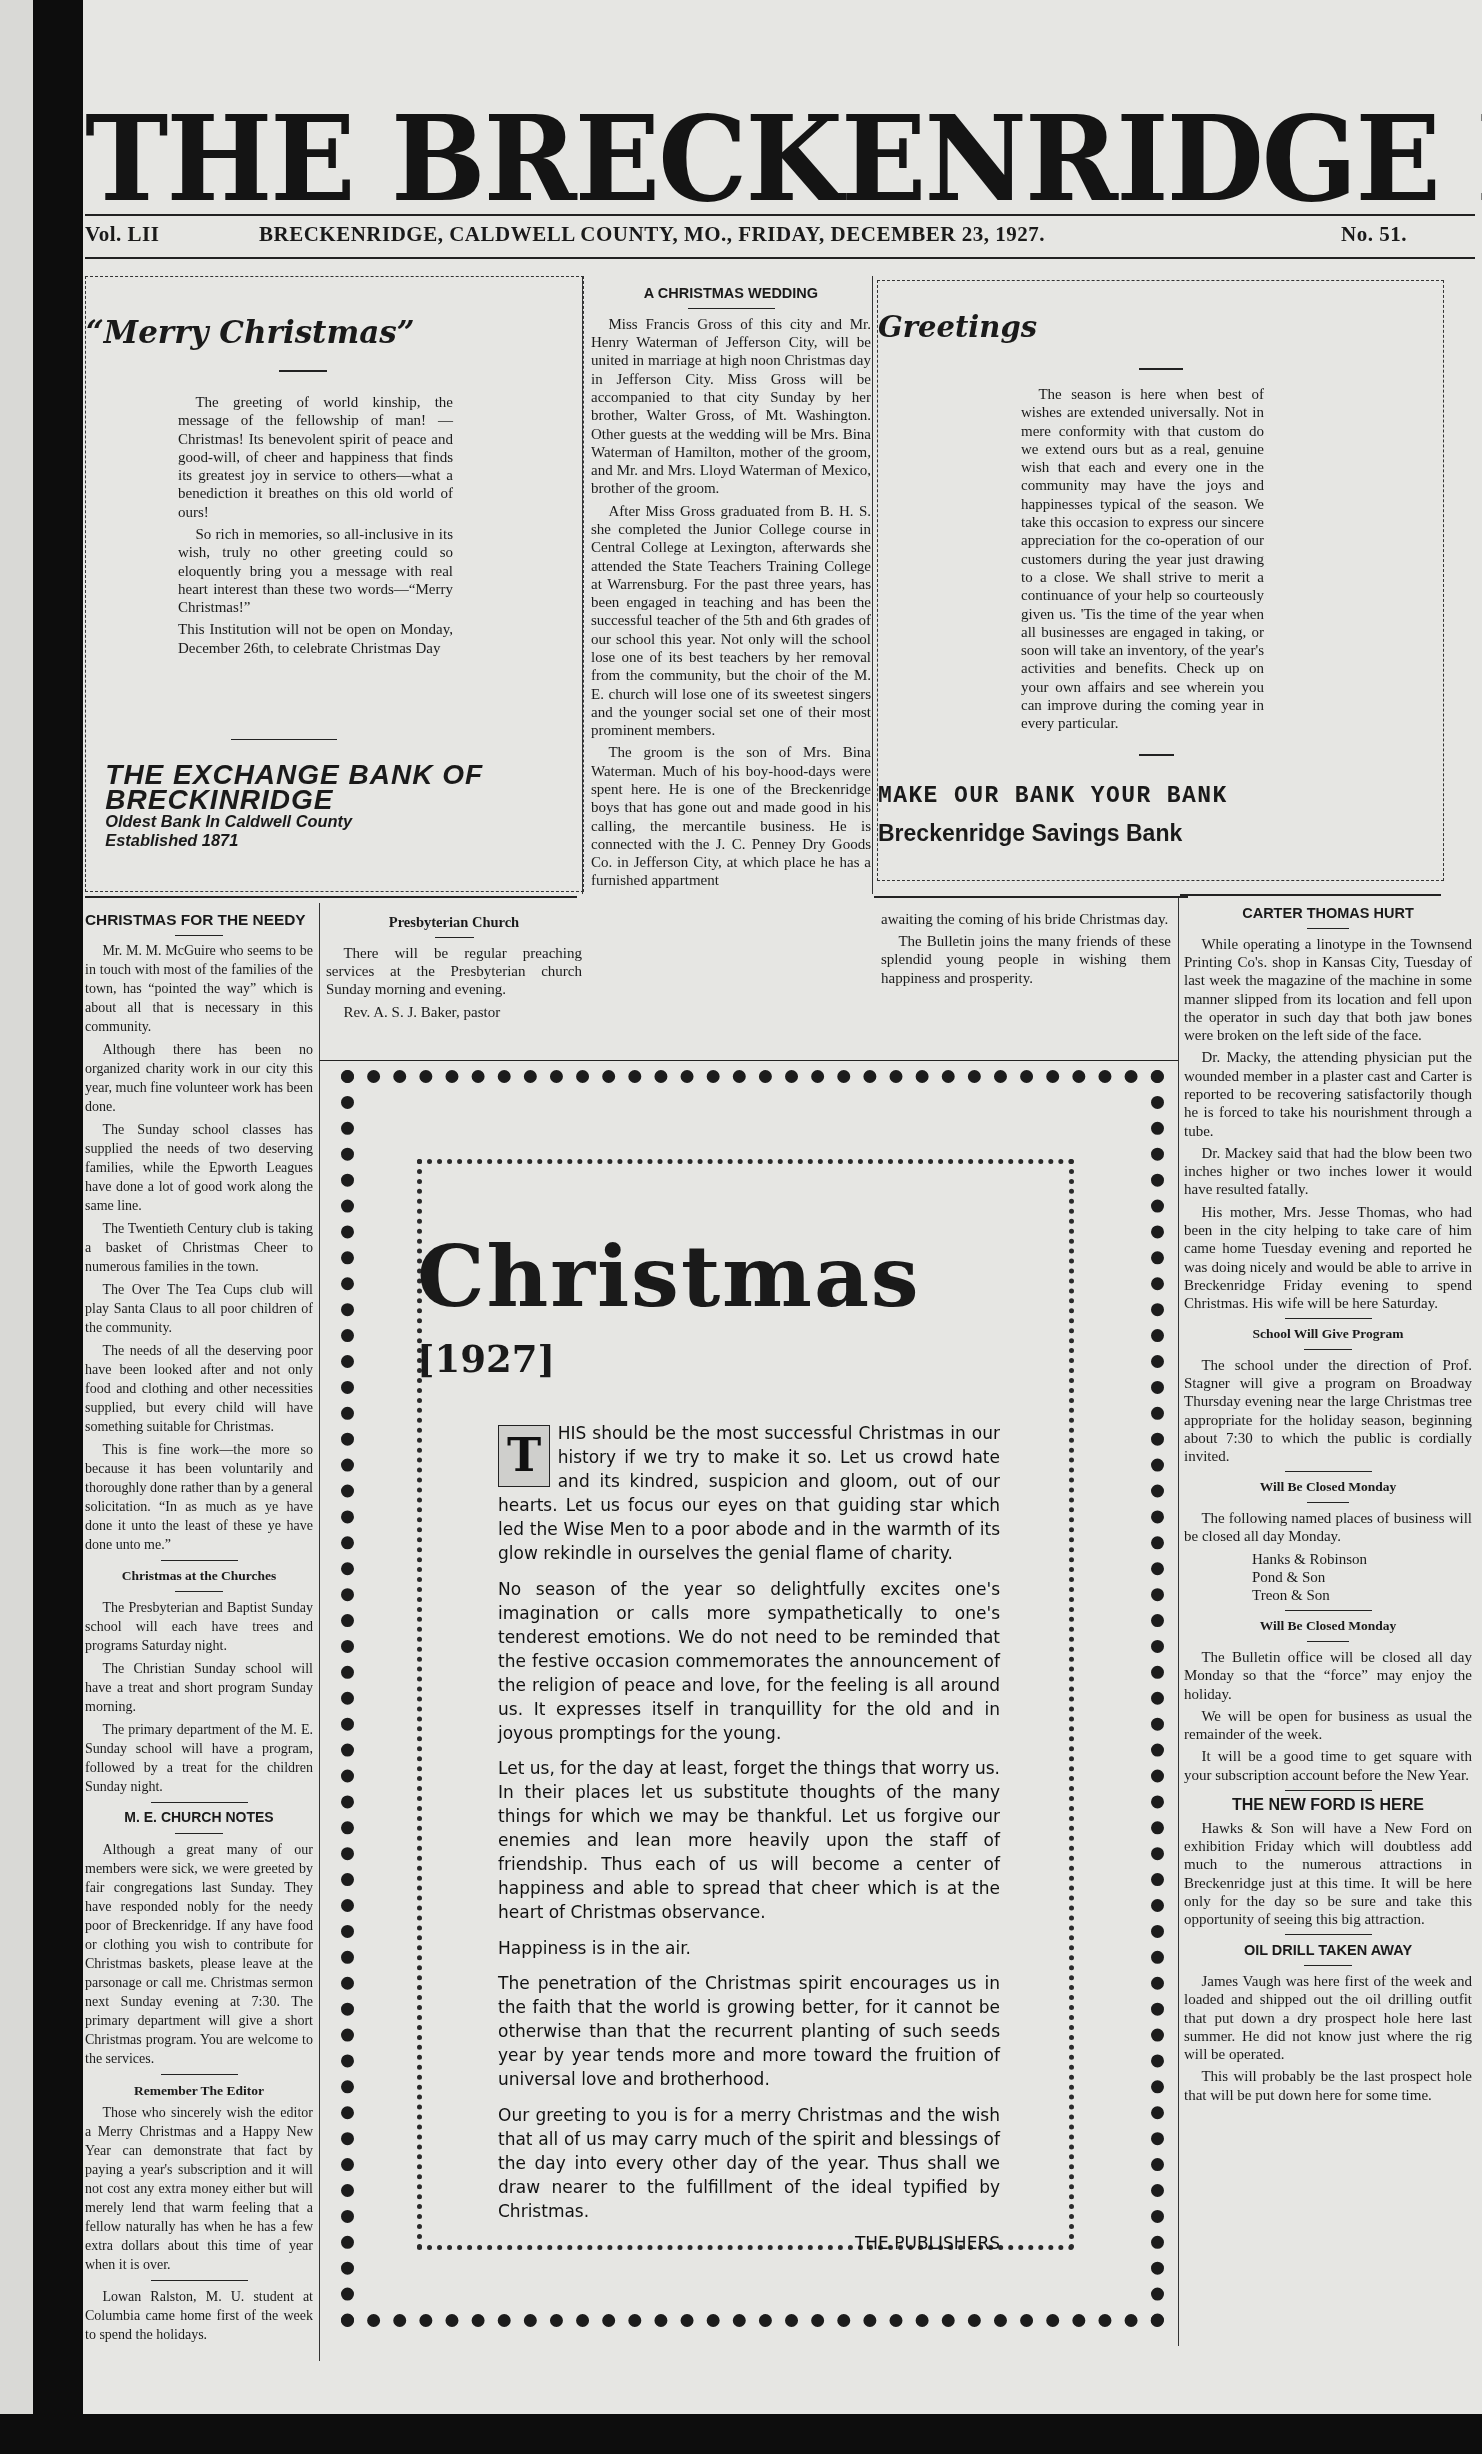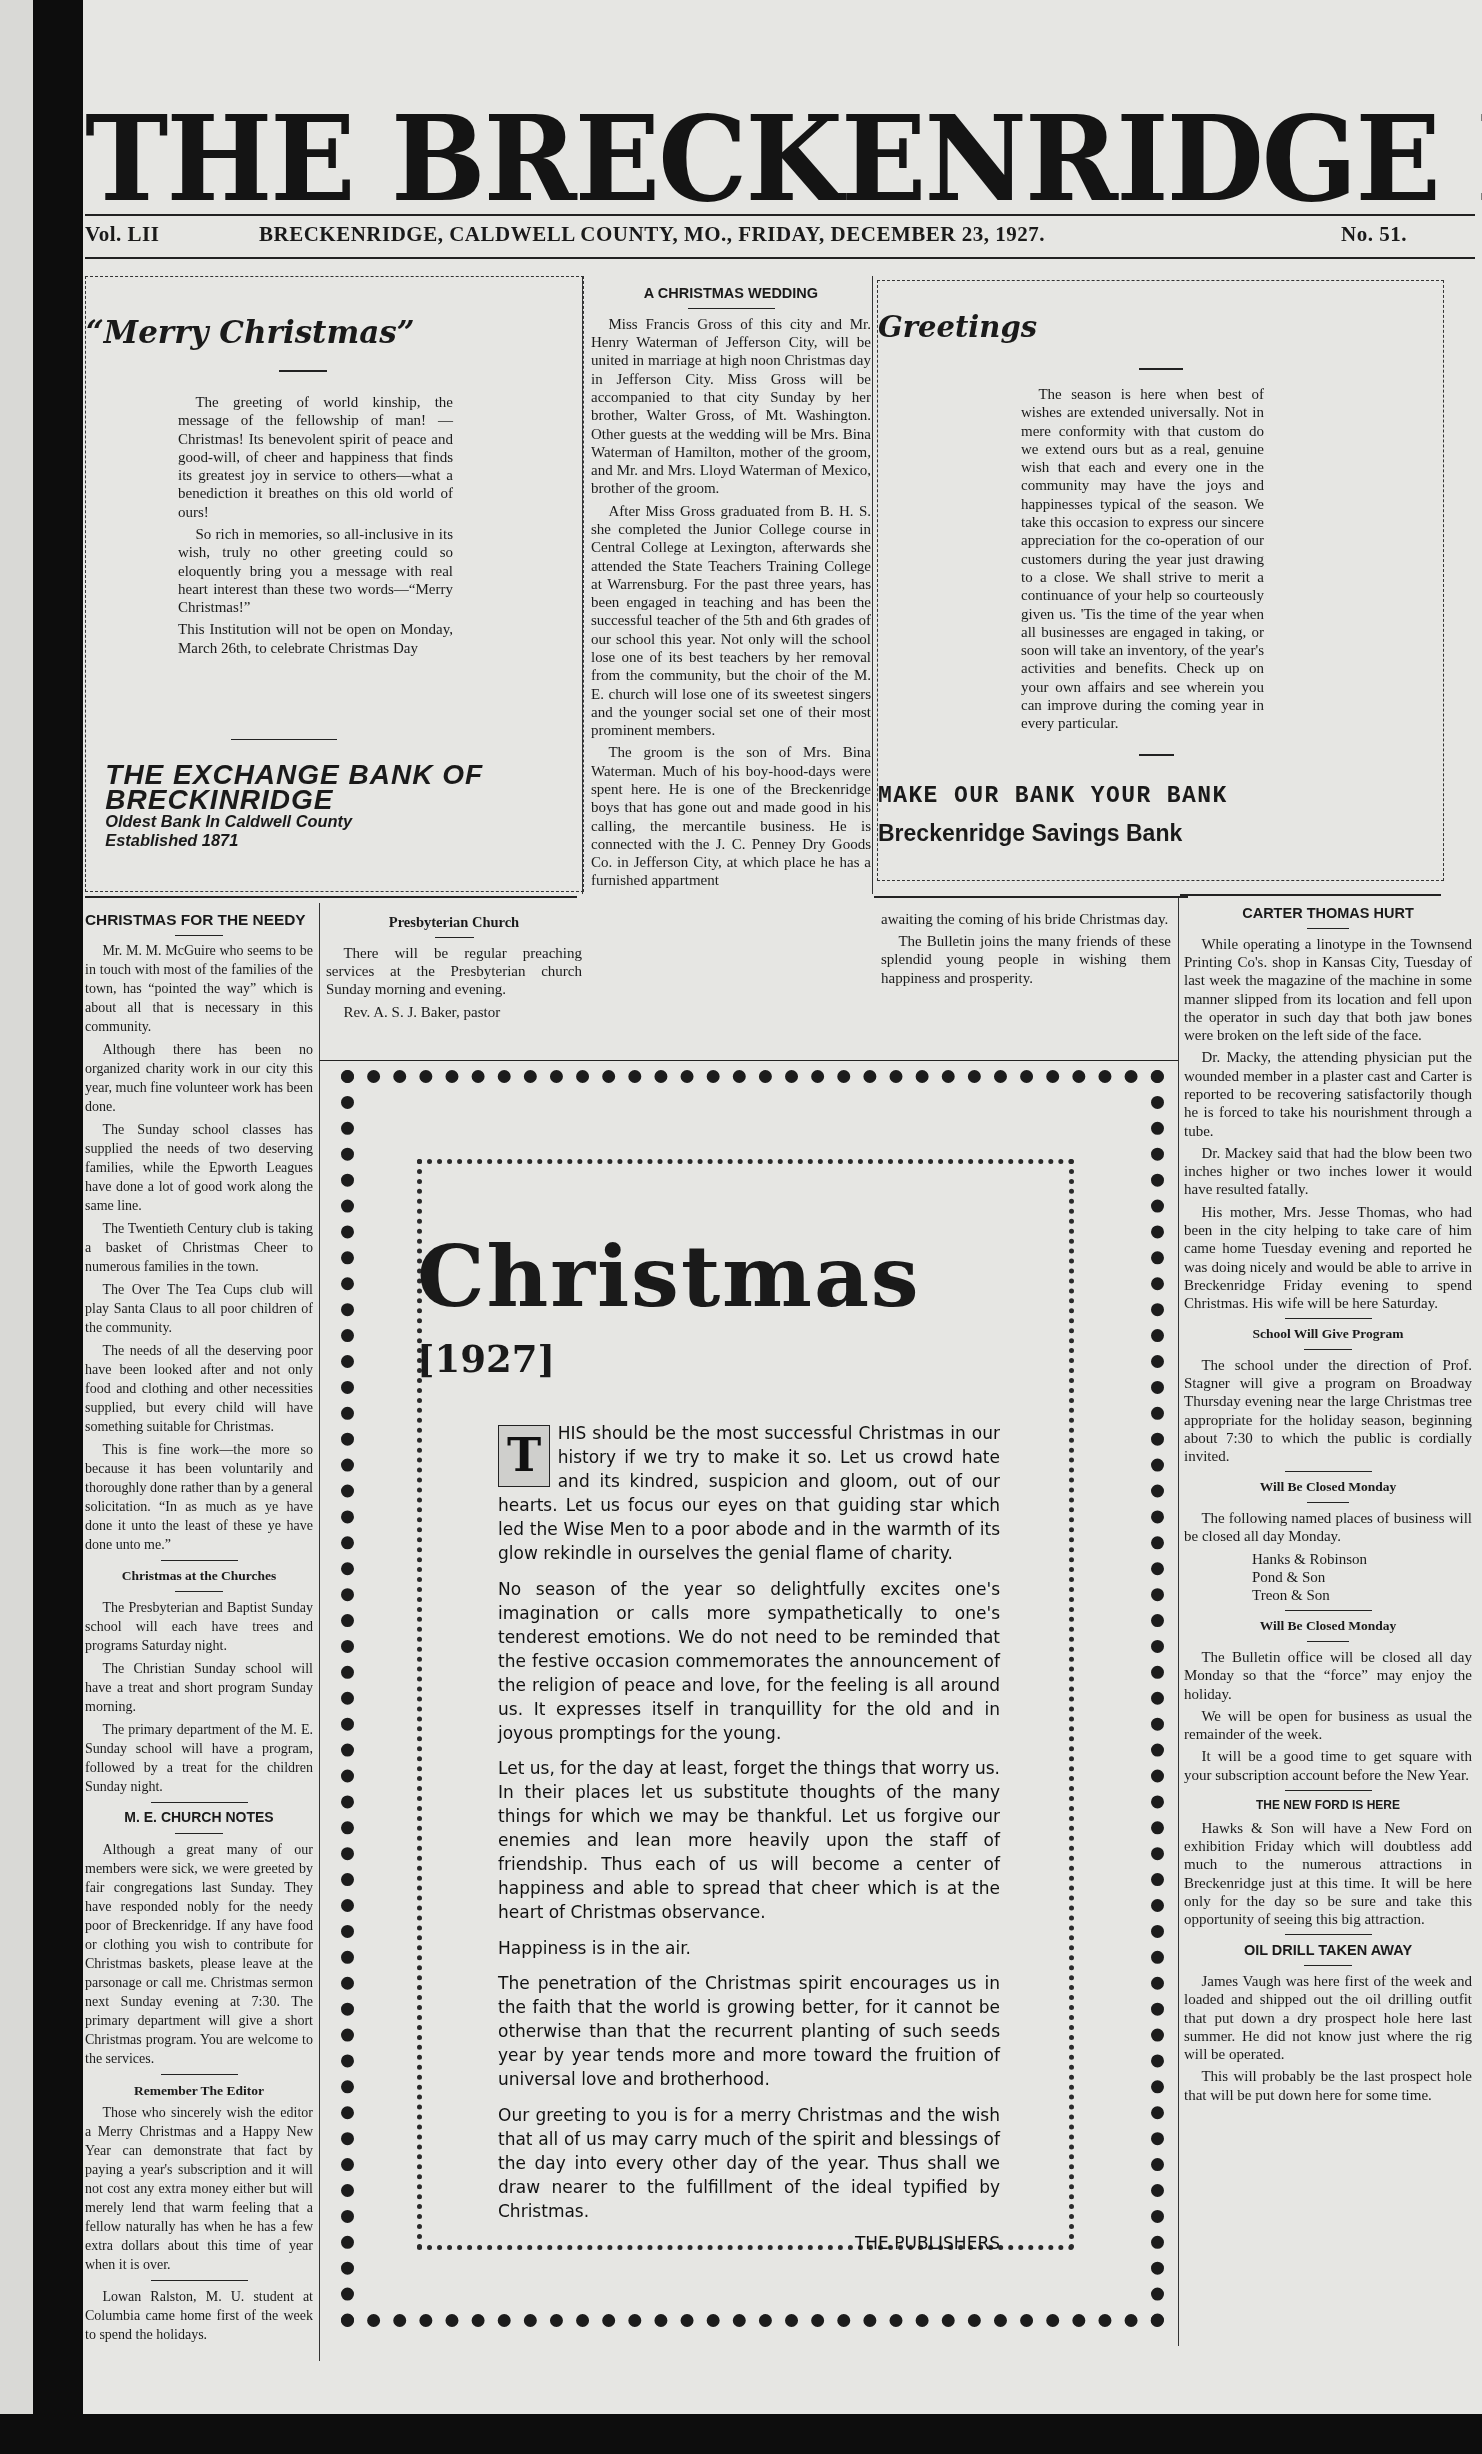--- a/index.html
+++ b/index.html
@@ -53,21 +53,21 @@
     <span class="no">No. 51.</span>
   </div>
   <div class="rule" style="left:85px;top:257px;width:1390px;"></div>
 
   <div class="box" style="left:85px;top:276px;width:497px;height:614px;">
     <div class="abs black center" style="left:0;top:37px;width:406px;font-size:31px;">“Merry Christmas”</div>
     <div class="abs" style="left:193px;top:93px;width:48px;border-top:2.9px solid #222;"></div>
     <div class="col" style="left:92px;top:116px;width:275px;">
       <p>The greeting of world kinship, the message of the fellowship of man! —Christmas! Its benevolent spirit of peace and good-will, of cheer and happiness that finds its greatest joy in service to others—what a benediction it breathes on this old world of ours!</p>
       <p>So rich in memories, so all-inclusive in its wish, truly no other greeting could so eloquently bring you a message with real heart interest than these two words—“Merry Christmas!”</p>
-      <p class="noind">This Institution will not be open on Monday, March 26th, to celebrate Christmas Day</p>
+      <p class="noind">This Institution will not be open on Monday, December 26th, to celebrate Christmas Day</p>
     </div>
     <div class="abs" style="left:145px;top:462px;width:106px;border-top:1.9px solid #222;"></div>
     <div class="abs center" style="left:19.3px;top:485px;width:406px;">
       <div class="ad-title" style="line-height:25px;">THE EXCHANGE BANK OF BRECKINRIDGE</div>
       <div class="ad-sub">Oldest Bank In Caldwell County</div>
       <div class="ad-sub">Established 1871</div>
     </div>
   </div>
 
   <div class="vline" style="left:582px;top:276px;height:618px;"></div>
@@ -169,21 +169,21 @@
     <p class="list-in" style="margin:0;">Hanks &amp; Robinson</p>
     <p class="list-in" style="margin:0;">Pond &amp; Son</p>
     <p class="list-in">Treon &amp; Son</p>
     <div class="sep"></div>
     <div class="head-sm" style="font-family:'Liberation Serif',serif;font-size:13.5px;">Will Be Closed Monday</div>
     <div class="sep" style="width:42px;"></div>
     <p>The Bulletin office will be closed all day Monday so that the “force” may enjoy the holiday.</p>
     <p>We will be open for business as usual the remainder of the week.</p>
     <p>It will be a good time to get square with your subscription account before the New Year.</p>
     <div class="sep"></div>
-    <div class="head-sm" style="font-size:12px;">THE NEW FORD IS HERE</div>
+    <div class="head-sm" style="font-size:16px;">THE NEW FORD IS HERE</div>
     <p>Hawks &amp; Son will have a New Ford on exhibition Friday which will doubtless add much to the numerous attractions in Breckenridge just at this time. It will be here only for the day so be sure and take this opportunity of seeing this big attraction.</p>
     <div class="sep"></div>
     <div class="head-sm" style="font-size:14.5px;">OIL DRILL TAKEN AWAY</div>
     <div class="sep" style="width:48px;"></div>
     <p>James Vaugh was here first of the week and loaded and shipped out the oil drilling outfit that put down a dry prospect hole here last summer. He did not know just where the rig will be operated.</p>
     <p>This will probably be the last prospect hole that will be put down here for some time.</p>
   </div>
 
   <div class="bottom-shadow"></div>
 </div>

